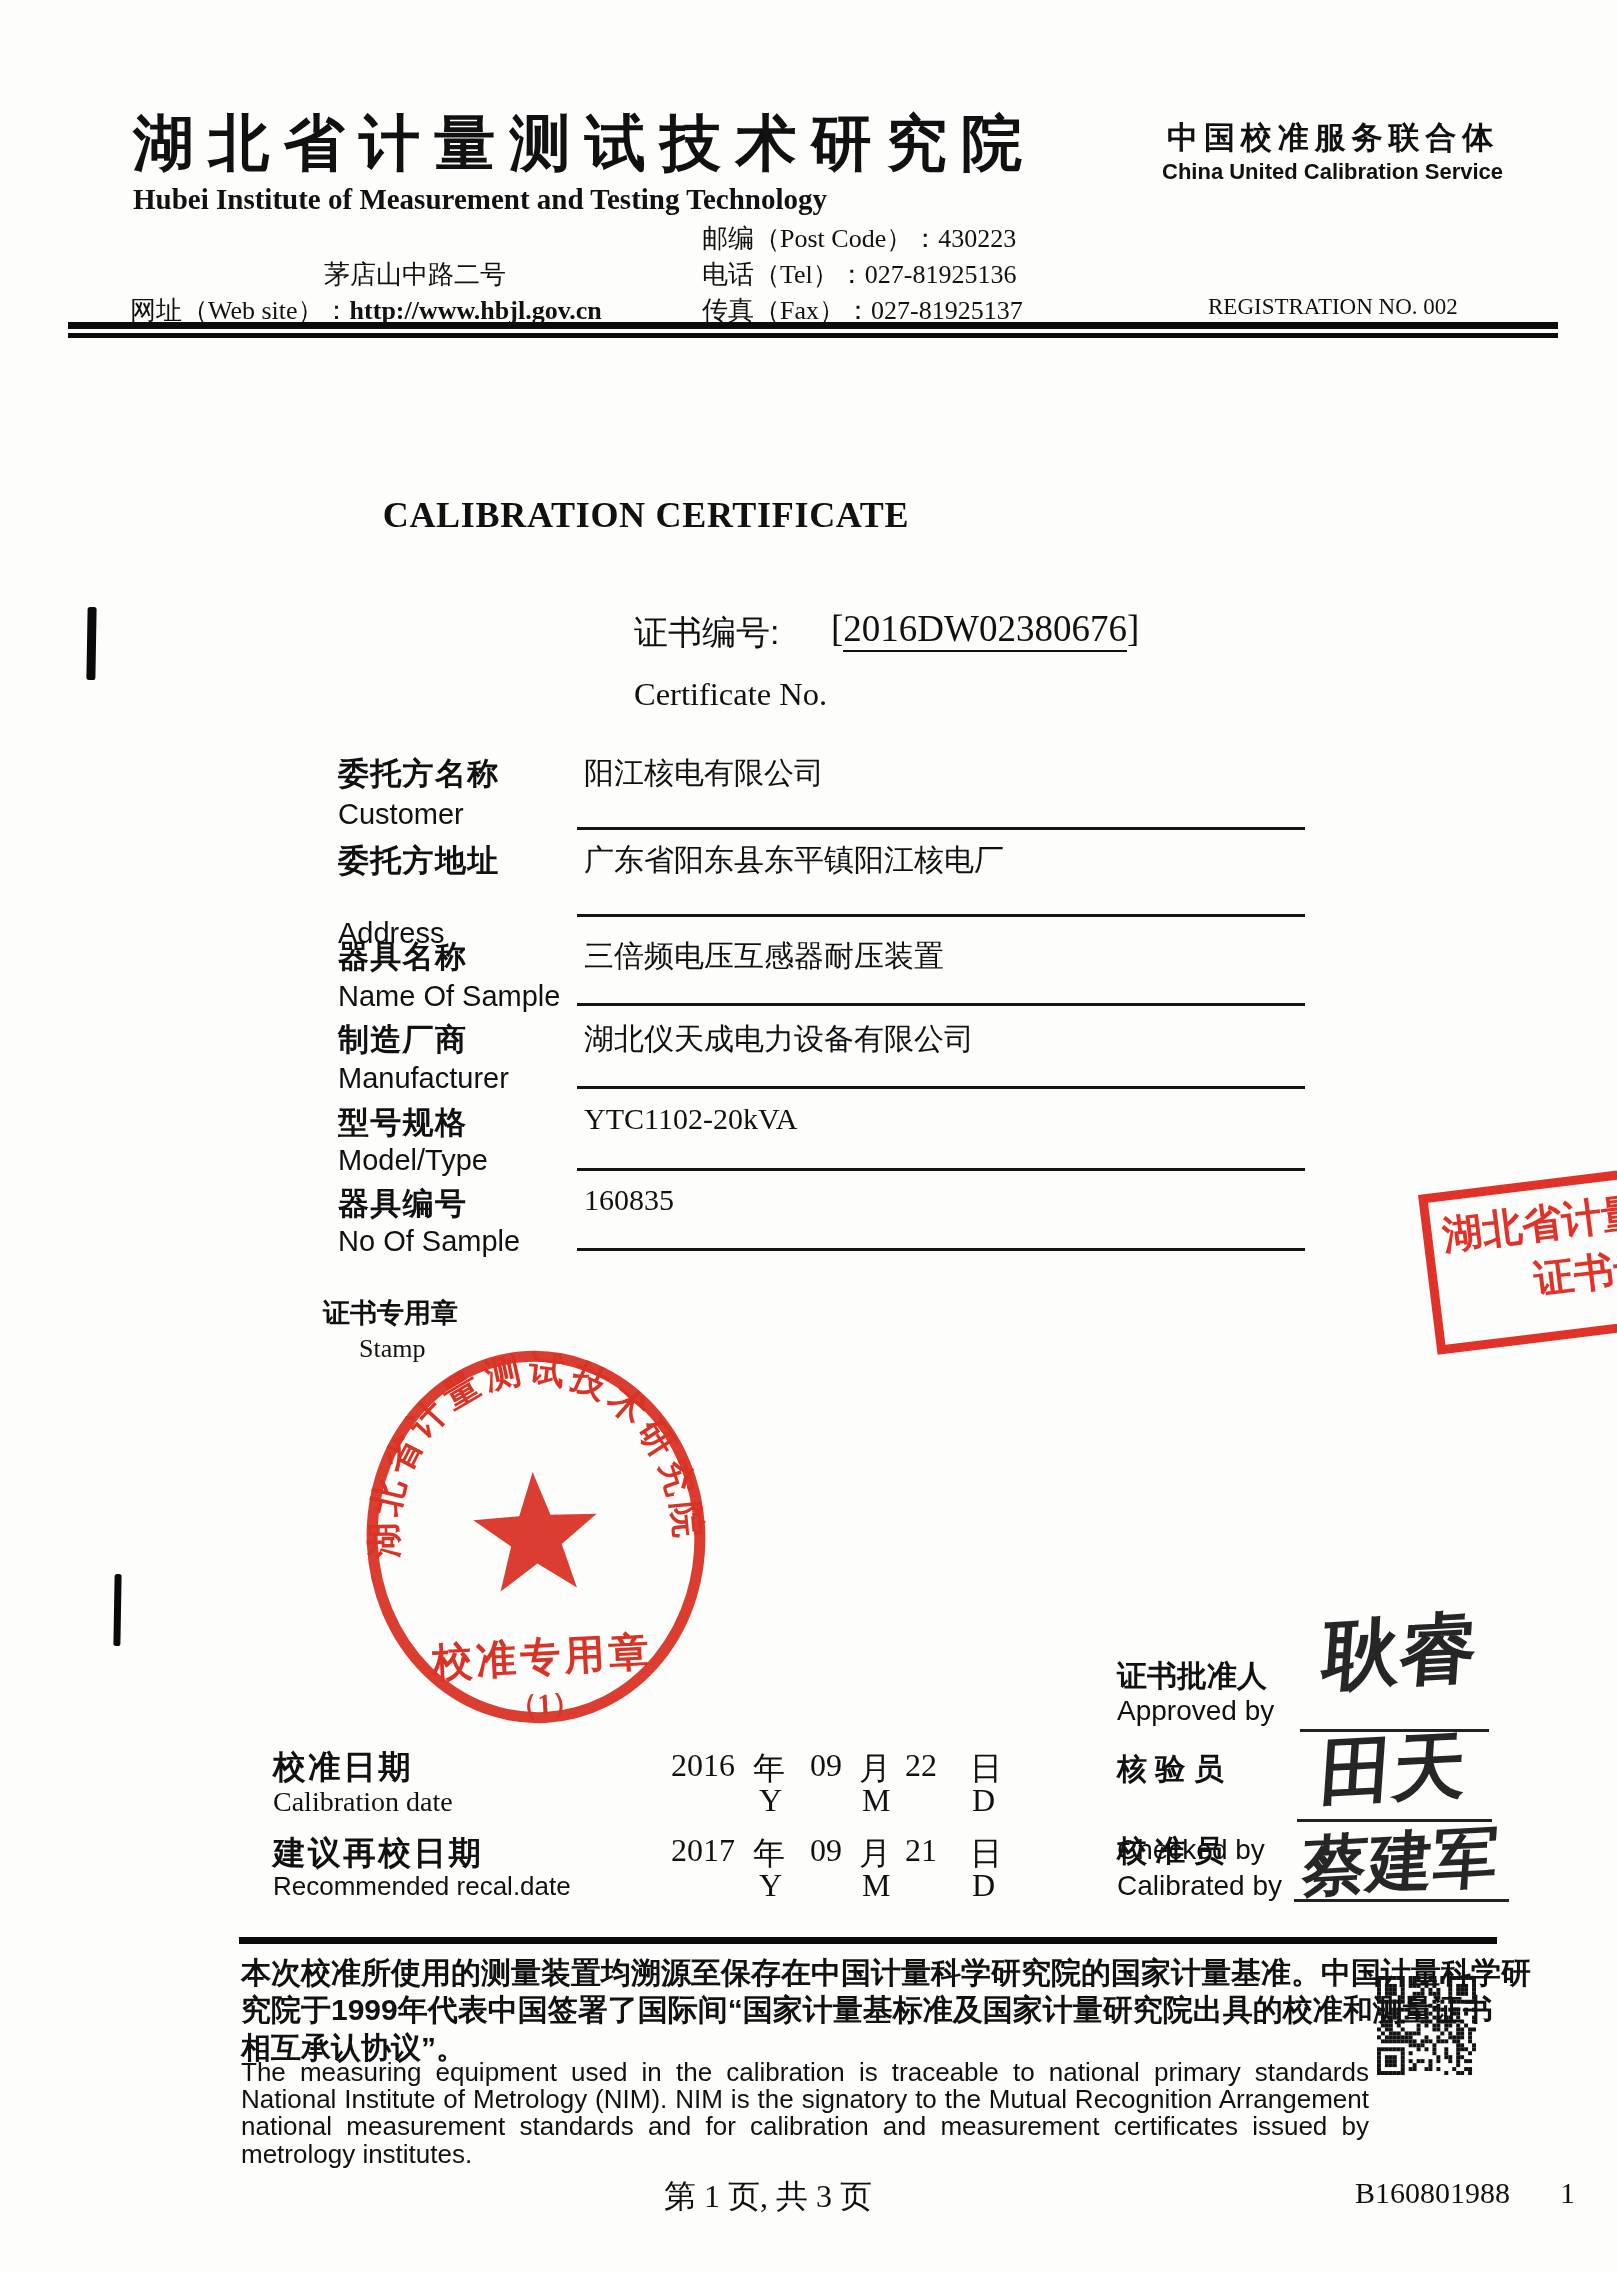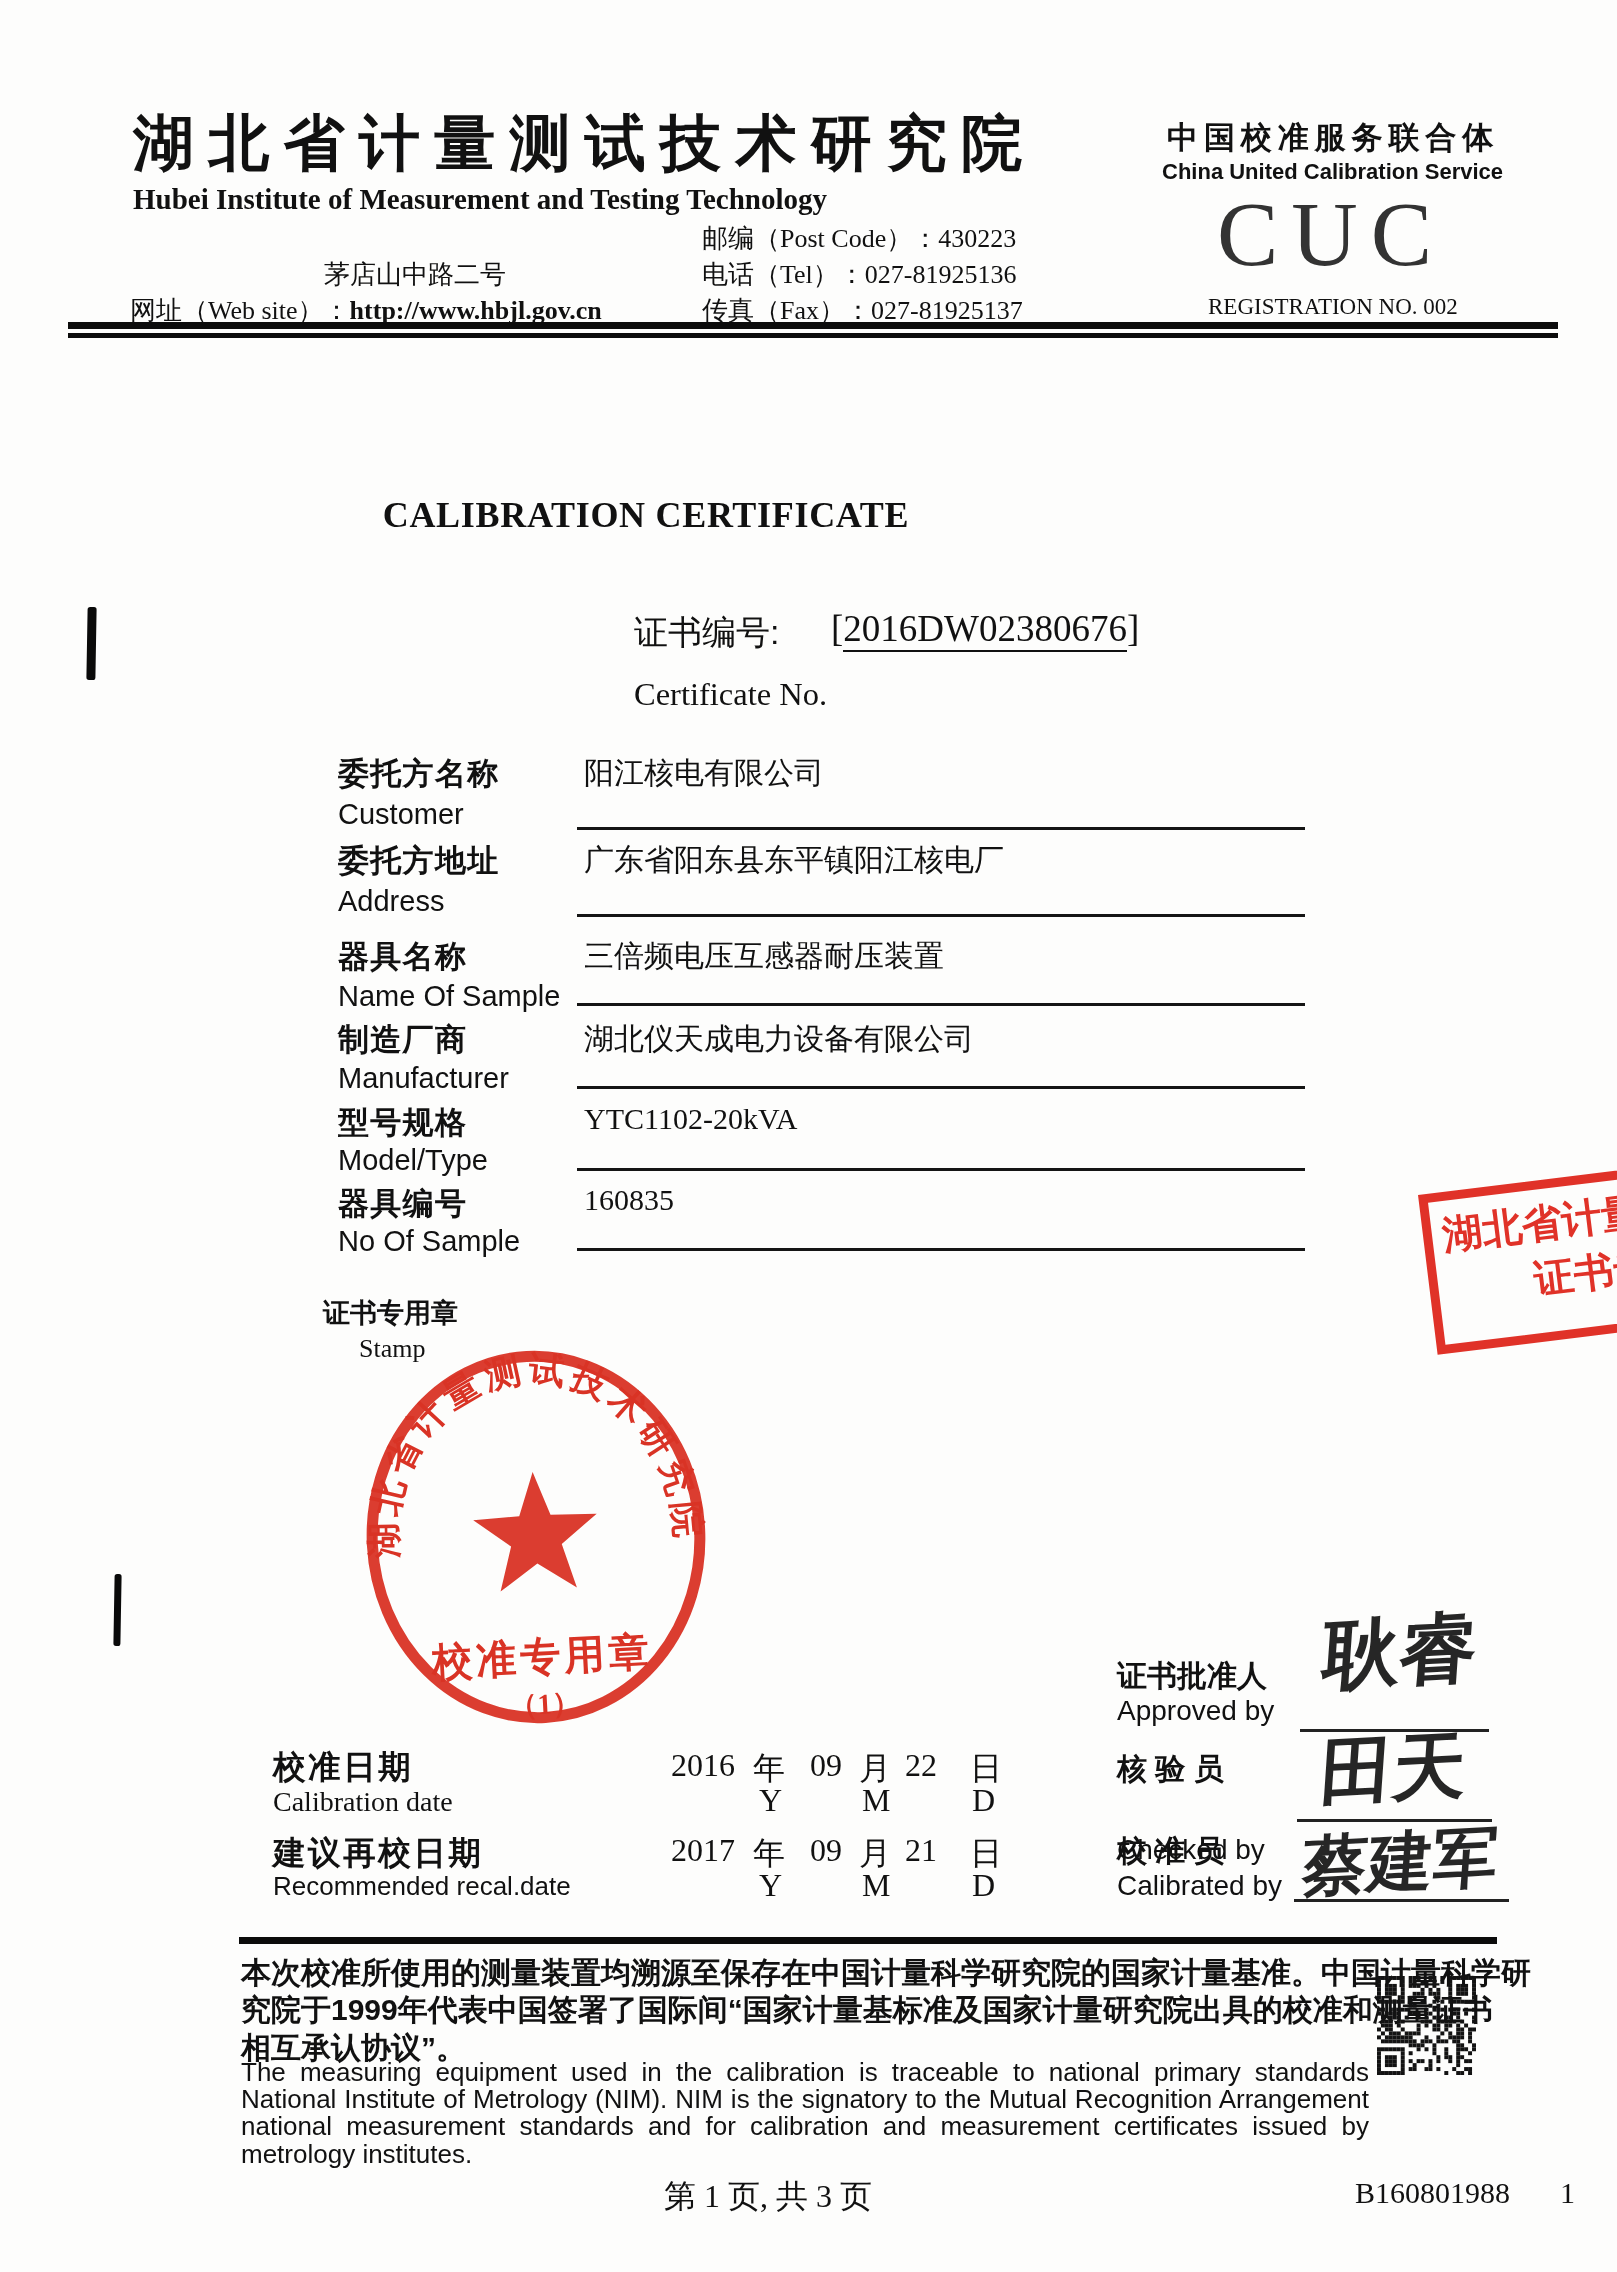--- a/index.html
+++ b/index.html
@@ -89,41 +89,40 @@
   </div>
   <div class="abs hrow serif" style="left:702px;top:257px;">
     <span>电话（Tel）：</span><span>027-81925136</span>
   </div>
   <div class="abs hrow serif" style="left:702px;top:293px;">
     <span>传真（Fax）：</span><span>027-81925137</span>
   </div>
 
   <div class="abs cuc-cn sans">中国校准服务联合体</div>
   <div class="abs cuc-en sans">China United Calibration Service</div>
-  <div class="abs cuc-logo serif">CUC</div>
   <div class="abs cuc-reg serif">REGISTRATION NO. 002</div>
 
   <div class="abs rule1"></div>
   <div class="abs rule2"></div>
 
   <div class="abs title-en serif">CALIBRATION CERTIFICATE</div>
 
   <div class="abs certno-cn sans">证书编号:</div>
   <div class="abs certno-val serif">
     <span>[</span><span class="num">2016DW02380676</span><span>]</span>
   </div>
   <div class="abs certno-en serif">Certificate No.</div>
 
   <div class="abs f-cn sans" style="top:753px;">委托方名称</div>
   <div class="abs f-en" style="top:798px;">Customer</div>
   <div class="abs f-val serif" style="top:753px;">阳江核电有限公司</div>
   <div class="abs f-line" style="top:827px;"></div>
 
   <div class="abs f-cn sans" style="top:840px;">委托方地址</div>
-  <div class="abs f-en" style="top:885px;">Address</div>
+  <div class="abs f-en" style="top:917px;">Address</div>
   <div class="abs f-val serif" style="top:840px;">广东省阳东县东平镇阳江核电厂</div>
   <div class="abs f-line" style="top:914px;"></div>
 
   <div class="abs f-cn sans" style="top:936px;">器具名称</div>
   <div class="abs f-en" style="top:980px;">Name Of Sample</div>
   <div class="abs f-val serif" style="top:936px;">三倍频电压互感器耐压装置</div>
   <div class="abs f-line" style="top:1003px;"></div>
 
   <div class="abs f-cn sans" style="top:1019px;">制造厂商</div>
   <div class="abs f-en" style="top:1062px;">Manufacturer</div>

